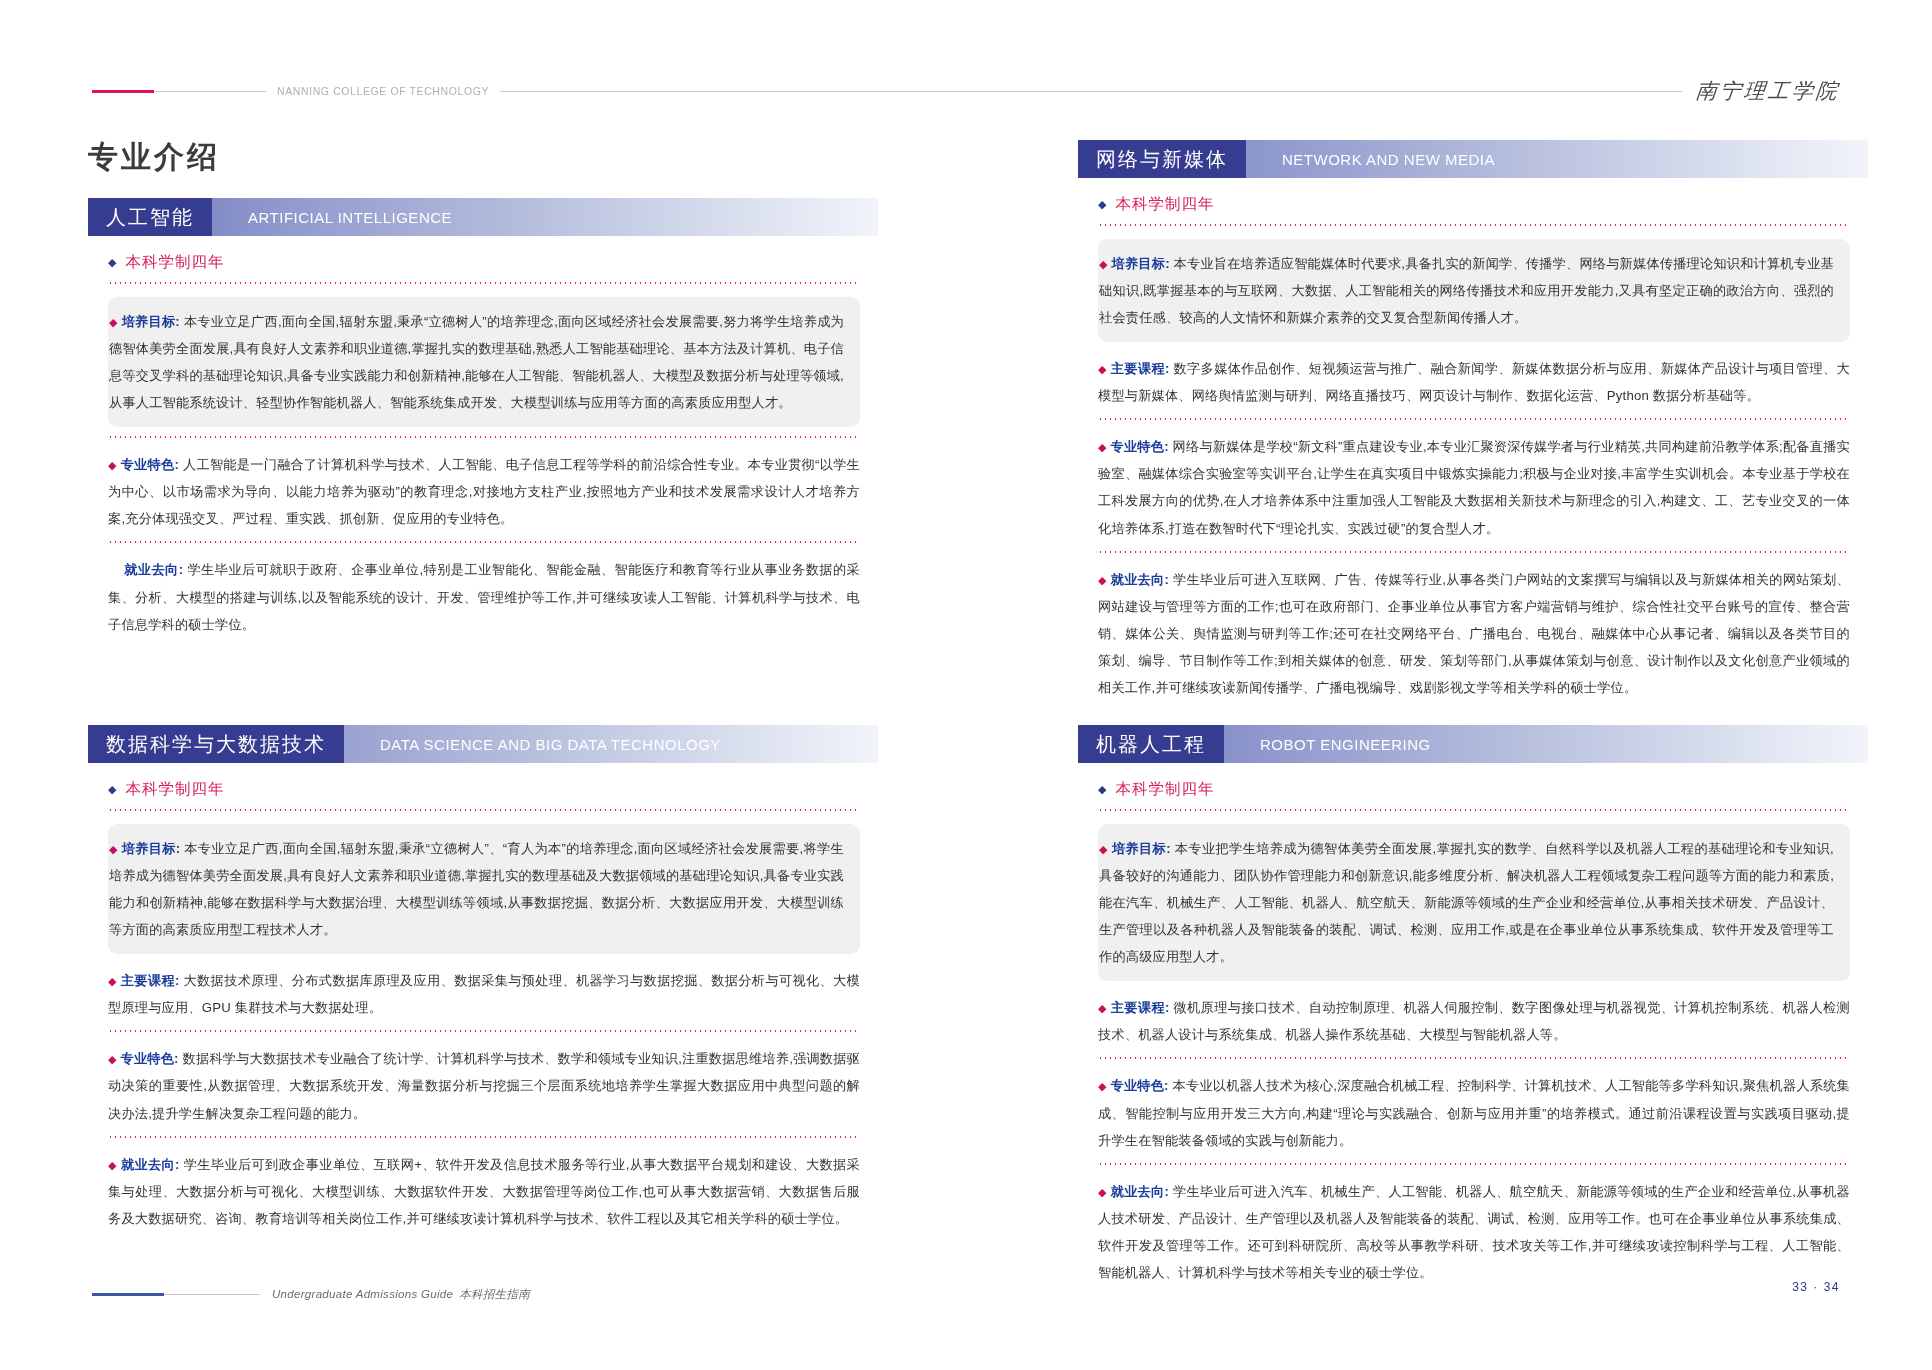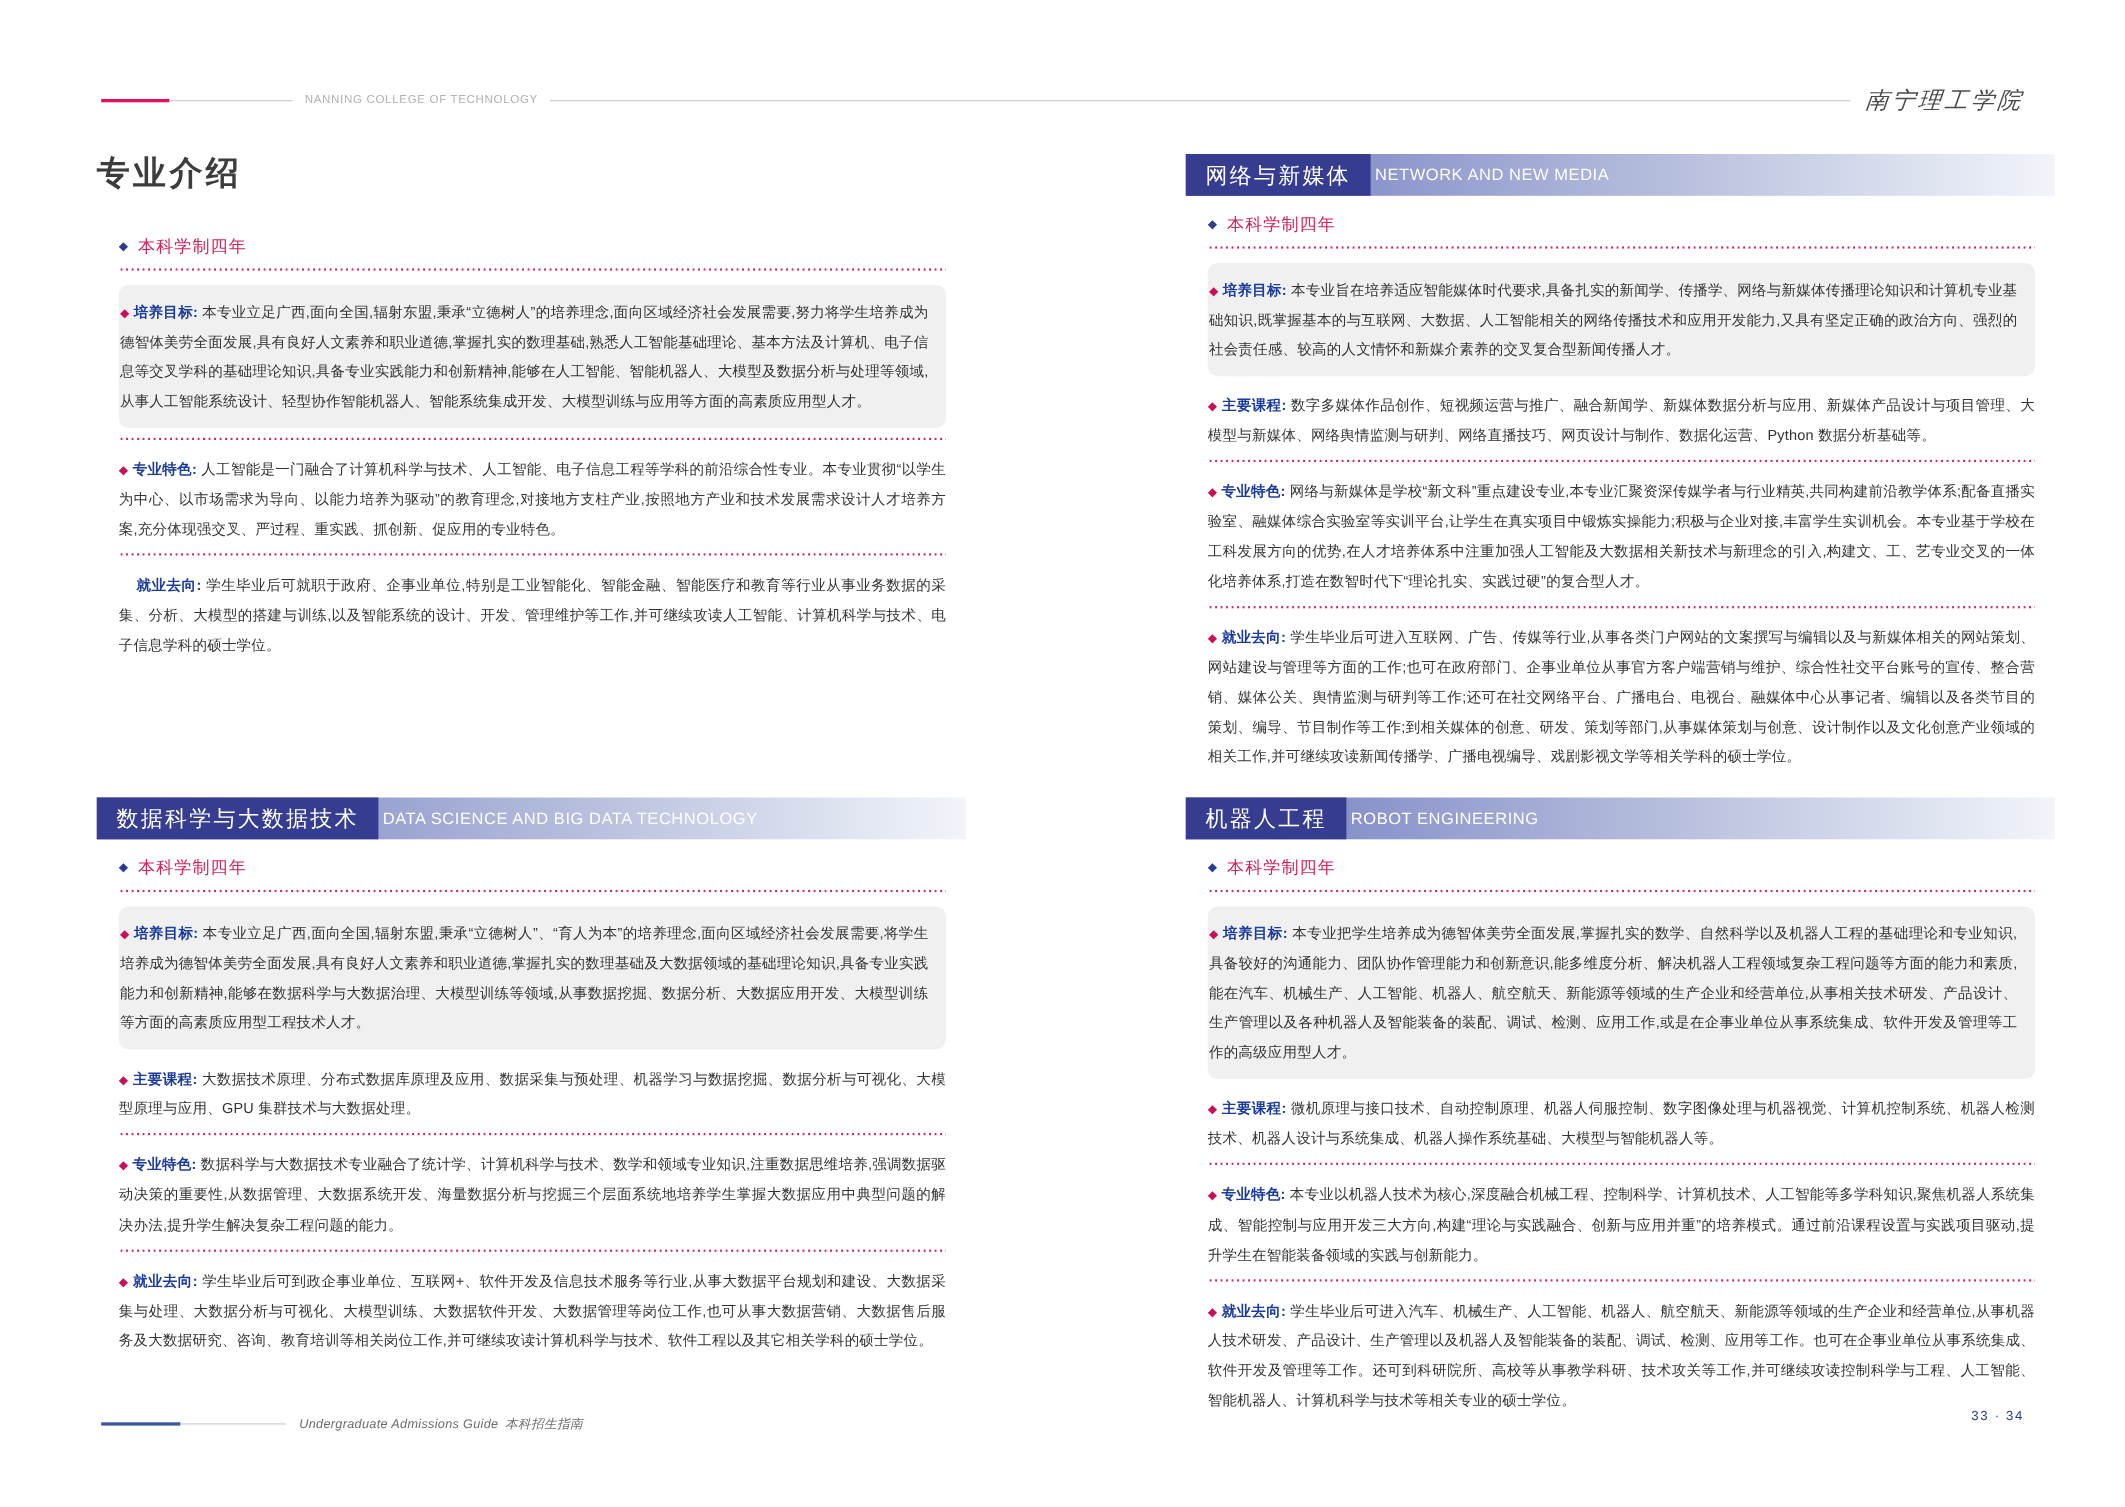--- a/index.html
+++ b/index.html
@@ -49,21 +49,21 @@
     position: relative; height: 38px; display: flex; align-items: stretch;
     background: linear-gradient(to right, #6a73b8 0%, #8d96cc 22%, #b9c1de 58%, #dfe4f1 86%, #f2f4fa 100%);
   }
   .sec-cn {
     background: #363c8f; color: #fff;
     display: flex; align-items: center; justify-content: center;
     padding: 16px 18px; font-size: 20px; letter-spacing: 2px; white-space: nowrap;
   }
   .sec-en {
     display: flex; align-items: center; padding-left: 4px;
-    font-size: 15px; color: #ffffff; letter-spacing: 0.5px; white-space: nowrap;
+    font-size: 15px; color: #ffffff; letter-spacing: 0.5px; white-space: nowrap; margin-left: 32px;
   }
 
   
   .degree-line {
     display: flex; align-items: center; gap: 8px;
     margin: 16px 0 0 20px; font-size: 15.5px; color: #d6215a; letter-spacing: 1px;
   }
   .dia { color: #2b3b90; font-size: 11px; line-height: 1; }
 
   
@@ -116,20 +116,24 @@
     <span class="tr-label">NANNING COLLEGE OF TECHNOLOGY</span>
     <span class="tr-gray2"></span>
     <span class="logo-cal">南宁理工学院</span>
   </div>
 
   <h1 class="page-title">专业介绍</h1>
 
   <div class="col col-left">
 
     <div class="section" style="top:198px">
+      <div class="sec-bar">
+        <div class="sec-cn">人工智能</div>
+        <div class="sec-en">ARTIFICIAL INTELLIGENCE</div>
+      </div>
       <div class="degree-line">
         <span class="dia">◆</span>
         <span>本科学制四年</span>
       </div>
       <div class="dotted"></div>
       <div class="para boxed">
         <span class="dia-inline">◆</span>
         <span class="lbl">培养目标:</span>
         <span>本专业立足广西,面向全国,辐射东盟,秉承“立德树人”的培养理念,面向区域经济社会发展需要,努力将学生培养成为德智体美劳全面发展,具有良好人文素养和职业道德,掌握扎实的数理基础,熟悉人工智能基础理论、基本方法及计算机、电子信息等交叉学科的基础理论知识,具备专业实践能力和创新精神,能够在人工智能、智能机器人、大模型及数据分析与处理等领域,从事人工智能系统设计、轻型协作智能机器人、智能系统集成开发、大模型训练与应用等方面的高素质应用型人才。</span>
       </div>

